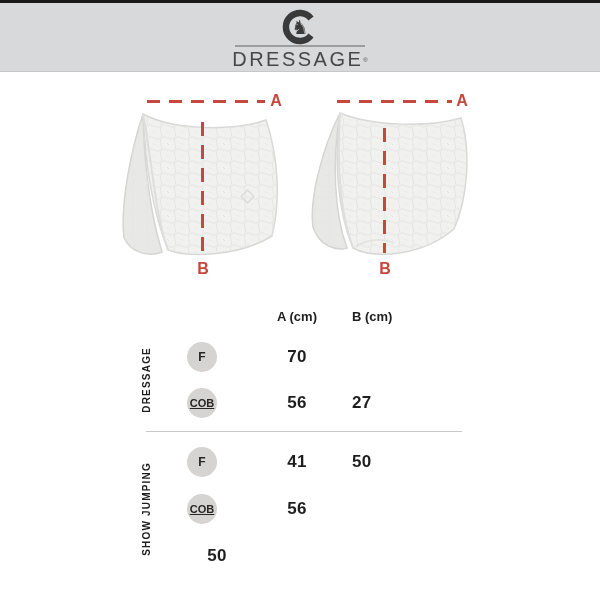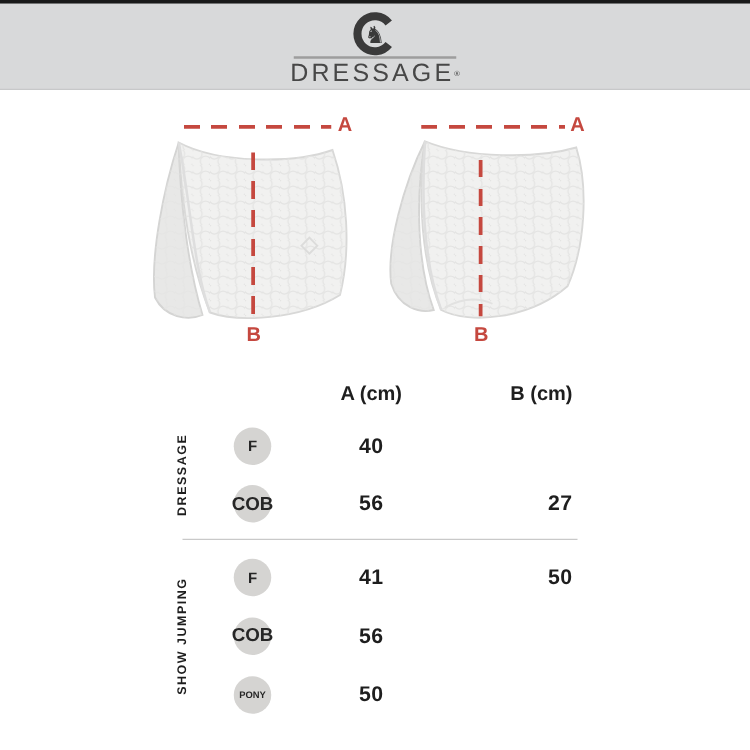--- a/index.html
+++ b/index.html
@@ -20,32 +20,32 @@
           background:repeating-linear-gradient(90deg,#c5483f 0 13px,transparent 13px 22px);}
   .dash-v{position:absolute;width:3px;
           background:repeating-linear-gradient(180deg,#c5483f 0 14px,transparent 14px 23px);}
   .meas-label{position:absolute;color:#c5483f;font-size:16px;font-weight:700;width:16px;text-align:center;}
   
   .size-table{position:absolute;left:130px;top:298px;width:332px;color:#1e1e1e;}
   .thead{display:flex;height:36px;align-items:center;}
   .c-label{width:32px;flex:0 0 32px;display:flex;align-items:center;justify-content:center;}
   .c-size {width:80px;flex:0 0 80px;display:flex;align-items:center;justify-content:center;}
   .c-a    {width:110px;flex:0 0 110px;text-align:center;}
-  .c-b    {width:106px;flex:0 0 106px;text-align:right;}
-  .col-head{font-size:16px;font-weight:700;}
+  .c-b    {width:106px;flex:0 0 106px;text-align:left;}
+  .col-head{font-size:13px;font-weight:700;}
   .section{display:flex;}
   .vlabel{writing-mode:vertical-rl;transform:rotate(180deg);font-size:10px;font-weight:700;
           letter-spacing:1.2px;color:#1d1d1d;}
   .rows{flex:1;}
   .trow{display:flex;height:46px;align-items:center;}
   .trow-sj{height:47px;}
   .badge{width:30px;height:30px;border-radius:50%;background:#d5d4d2;display:flex;
          align-items:center;justify-content:center;font-weight:700;color:#262626;}
   .badge.f{font-size:12px;}
-  .badge.cob{font-size:15px;}
+  .badge.cob{font-size:11px;text-decoration:underline;}
   .badge.pony{font-size:7.5px;}
   .val{font-size:17px;font-weight:700;letter-spacing:.3px;}
   .divider{margin:5px 0 6px 16px;width:316px;height:1px;background:#c9c9c9;}
 </style>
 </head>
 <body>
 
 <div class="page">
 
   <div class="top-border"></div>
@@ -105,21 +105,21 @@
 
     <div class="section">
       <div class="c-label">
           <span class="vlabel">DRESSAGE</span>
         </div>
       <div class="rows">
         <div class="trow">
           <div class="c-size">
               <div class="badge f">F</div>
             </div>
-          <div class="c-a val">40</div>
+          <div class="c-a val">70</div>
         </div>
         <div class="trow">
           <div class="c-size">
               <div class="badge cob">COB</div>
             </div>
           <div class="c-a val">56</div>
           <div class="c-b val">27</div>
         </div>
       </div>
     </div>
@@ -138,22 +138,19 @@
           <div class="c-a val">41</div>
           <div class="c-b val">50</div>
         </div>
         <div class="trow trow-sj">
           <div class="c-size">
               <div class="badge cob">COB</div>
             </div>
           <div class="c-a val">56</div>
         </div>
         <div class="trow trow-sj">
-          <div class="c-size">
-              <div class="badge pony">PONY</div>
-            </div>
           <div class="c-a val">50</div>
         </div>
       </div>
     </div>
   </div>
 
 </div>
 
 </body></html>

